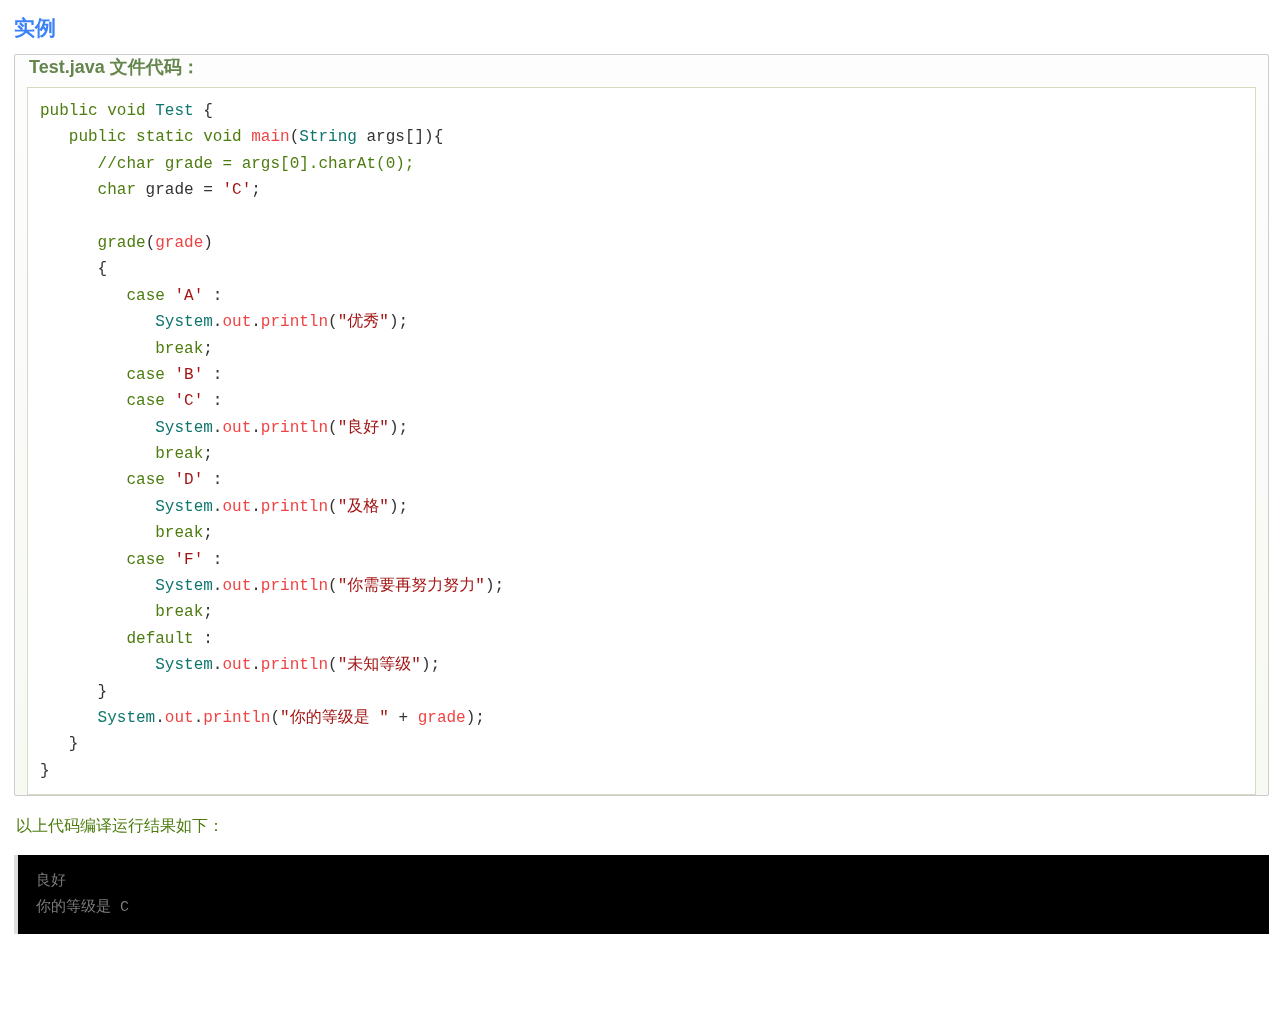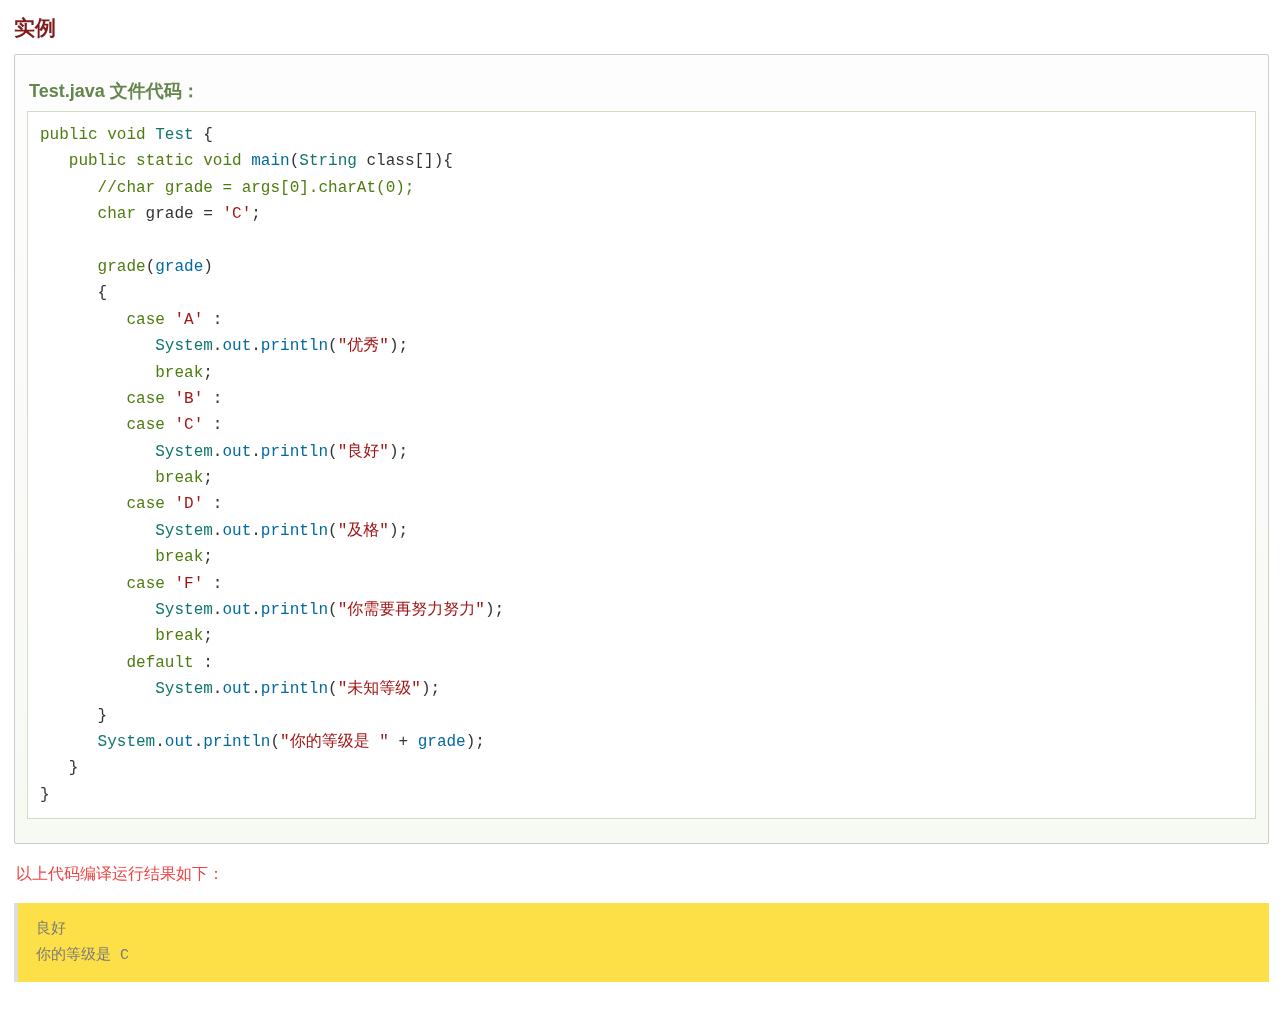--- a/index.html
+++ b/index.html
@@ -1,37 +1,37 @@
 <!DOCTYPE html>
 <html><head>
   <meta charset="utf-8">
   <style>
     * { margin: 0; padding: 0; box-sizing: border-box; }
     body { font-family: -apple-system, BlinkMacSystemFont, "Segoe UI", Helvetica, Arial, sans-serif; background: #fff; padding: 14px; color: #333; }
-    h2.section-title { font-size: 21px; font-weight: 600; color: #7f1d1d; margin-bottom: 12px; }
-    .example-box { border: 1px solid #ccc; padding: 24px 12px; background: linear-gradient(#fdfdfd, #f7f9f3); border-radius: 2px; }
+    h2.section-title { font-size: 21px; font-weight: 600; color: #3b82f6; margin-bottom: 12px; }
+    .example-box { border: 1px solid #ccc; padding: 0 12px; background: linear-gradient(#fdfdfd, #f7f9f3); border-radius: 2px; }
     .example-header { font-size: 18px; font-weight: 600; color: #64854c; margin-bottom: 8px; padding-left: 2px; }
     pre.code-block { background: #fff; border: 1px solid #d2dcc2; padding: 10px 12px; font-family: Consolas, Menlo, "Courier New", monospace; font-size: 16px; line-height: 1.65; color: #333; white-space: pre; overflow-x: auto; }
     .kw { color: #4d7c0f; }
     .typ { color: #0f766e; }
-    .mth { color: #0369a1; }
+    .mth { color: #ef4444; }
     .str { color: #a31515; }
     .com { color: #4d7c0f; }
-    p.result-label { font-size: 16px; color: #ef4444; margin: 20px 0 18px 0; padding-left: 2px; }
-    pre.output-block { background: #fde047; border-left: 4px solid #ddd; padding: 14px 18px; font-family: Consolas, Menlo, "Courier New", monospace; font-size: 15px; line-height: 1.7; color: #7a7a7a; white-space: pre; }
+    p.result-label { font-size: 16px; color: #4d7c0f; margin: 20px 0 18px 0; padding-left: 2px; }
+    pre.output-block { background: #000000; border-left: 4px solid #ddd; padding: 14px 18px; font-family: Consolas, Menlo, "Courier New", monospace; font-size: 15px; line-height: 1.7; color: #7a7a7a; white-space: pre; }
   </style>
 </head>
 <body>
 
 <h2 class="section-title">实例</h2>
 
 <div class="example-box">
   <div class="example-header">Test.java 文件代码：</div>
   <pre class="code-block"><span class="kw">public</span> <span class="kw">void</span> <span class="typ">Test</span><span> {</span>
-   <span class="kw">public</span> <span class="kw">static</span> <span class="kw">void</span> <span class="mth">main</span><span>(</span><span class="typ">String</span><span> class[]){</span>
+   <span class="kw">public</span> <span class="kw">static</span> <span class="kw">void</span> <span class="mth">main</span><span>(</span><span class="typ">String</span><span> args[]){</span>
       <span class="com">//char grade = args[0].charAt(0);</span>
       <span class="kw">char</span><span> grade = </span><span class="str">'C'</span><span>;</span>
 
       <span class="kw">grade</span><span>(</span><span class="mth">grade</span><span>)</span>
       <span>{</span>
          <span class="kw">case</span> <span class="str">'A'</span><span> :</span>
             <span class="typ">System</span><span>.</span><span class="mth">out</span><span>.</span><span class="mth">println</span><span>(</span><span class="str">"优秀"</span><span>);</span>
             <span class="kw">break</span><span>;</span>
          <span class="kw">case</span> <span class="str">'B'</span><span> :</span>
          <span class="kw">case</span> <span class="str">'C'</span><span> :</span>

